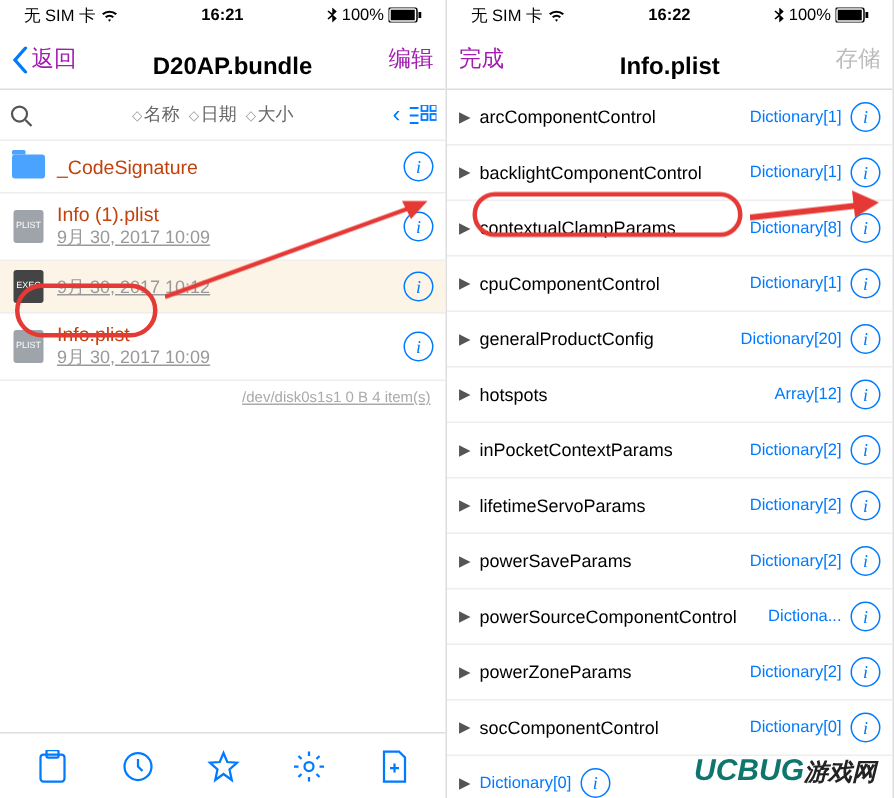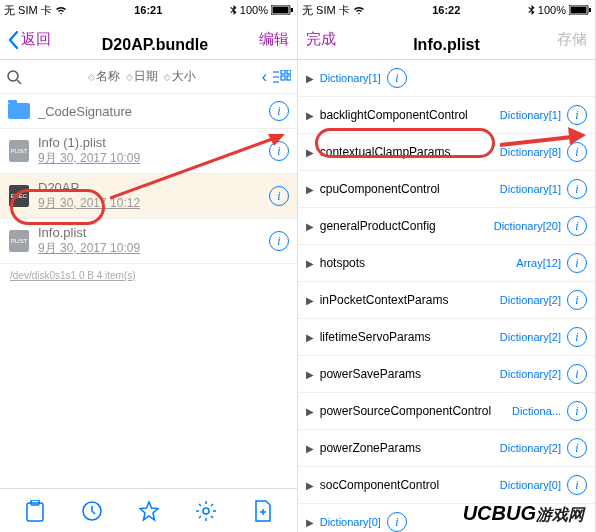--- a/index.html
+++ b/index.html
@@ -1,20 +1,20 @@
 <!DOCTYPE html>
 <html><head>
 <meta charset="utf-8">
 <style>
 * { margin: 0; padding: 0; box-sizing: border-box; font-family: -apple-system, "Helvetica Neue", Arial, sans-serif; }
 body { width: 596px; height: 532px; display: flex; background: #fff; overflow: hidden; position: relative; }
 .pane { width: 298px; height: 532px; display: flex; flex-direction: column; border-right: 1px solid #ddd; overflow: hidden; }
 .pane:last-child { border-right: none; }
 
-.status-bar { height: 20px; display: flex; align-items: center; justify-content: space-between; padding: 0 4px; font-size: 11px; color: #000; }
+.status-bar { height: 20px; display: flex; align-items: center; justify-content: space-between; padding: 0 16px; font-size: 11px; color: #000; }
 .status-left, .status-right { display: flex; align-items: center; gap: 3px; }
 .status-center { font-weight: 600; }
 
 .nav-bar { height: 40px; display: flex; align-items: center; justify-content: space-between; padding: 0 8px; border-bottom: 1px solid #ddd; }
 .nav-btn { color: #a21caf; font-size: 15px; display: flex; align-items: center; gap: 2px; }
 .nav-btn.disabled { color: #bbb; }
 .nav-title { font-weight: 600; font-size: 16px; color: #000; margin-top: 11px; }
 
 .toolbar { height: 34px; display: flex; align-items: center; padding: 0 6px; gap: 6px; border-bottom: 1px solid #eee; font-size: 12px; color: #666; }
 .sort-item { display: flex; align-items: center; gap: 1px; }
@@ -23,42 +23,42 @@
 
 .file-list { flex: 1; overflow-y: auto; }
 .file-row { display: flex; align-items: center; padding: 6px 8px; border-bottom: 1px solid #eee; gap: 8px; position: relative; }
 .file-row.hl { background: #fdf4e8; }
 .file-icon { width: 22px; height: 22px; display: flex; align-items: center; justify-content: center; font-size: 16px; }
 .folder-ic { width: 22px; height: 16px; background: #4aa3ff; border-radius: 2px; position: relative; }
 .folder-ic::before { content: ""; position: absolute; top: -3px; left: 0; width: 9px; height: 3px; background: #4aa3ff; border-radius: 1px 1px 0 0; }
 .plist-ic { width: 20px; height: 22px; background: #9ea4aa; border-radius: 2px; display: flex; align-items: center; justify-content: center; font-size: 6px; color: #fff; }
 .exec-ic { width: 20px; height: 22px; background: #444; border-radius: 2px; display: flex; align-items: center; justify-content: center; font-size: 6px; color: #fff; }
 .file-text { flex: 1; display: flex; flex-direction: column; }
-.file-name { font-size: 13px; color: #737373; }
+.file-name { font-size: 13px; color: #c2410c; }
 .file-sub { font-size: 12px; color: #999; text-decoration: underline; }
 .info-btn { width: 20px; height: 20px; border: 1.5px solid #007aff; border-radius: 50%; display: flex; align-items: center; justify-content: center; color: #007aff; font-size: 12px; font-family: Georgia, serif; font-style: italic; }
-.meta-row { font-size: 10px; color: #aaa; padding: 6px 10px; text-decoration: underline; }
+.meta-row { text-align: right; font-size: 10px; color: #aaa; padding: 6px 10px; text-decoration: underline; }
 
 .bottom-bar { height: 44px; border-top: 1px solid #ddd; display: flex; align-items: center; justify-content: space-around; padding: 0 6px; }
 .bb-icon { width: 24px; height: 24px; color: #007aff; display: flex; align-items: center; justify-content: center; }
 
 .plist-list { flex: 1; overflow-y: auto; }
 .plist-row { display: flex; align-items: center; height: 37px; padding: 0 8px; border-bottom: 1px solid #eee; gap: 6px; font-size: 12px; }
 .tri { color: #555; font-size: 10px; }
 .key { flex: 1; color: #000; white-space: nowrap; overflow: hidden; text-overflow: ellipsis; }
 .type { color: #007aff; font-size: 11px; white-space: nowrap; }
 
 .circle-red { position: absolute; border: 3px solid #e53935; border-radius: 50%; pointer-events: none; }
 .c1 { left: 10px; top: 189px; width: 95px; height: 36px; border-radius: 18px; }
 .c2 { left: 315px; top: 128px; width: 180px; height: 30px; border-radius: 15px; }
 .arrow1 { position: absolute; pointer-events: none; }
 .arrow1.a1 { left: 110px; top: 130px; }
 .arrow1.a2 { left: 500px; top: 115px; }
 .watermark { position: absolute; right: 12px; bottom: 6px; pointer-events: none; font-weight: 900; font-size: 20px; font-style: italic; }
-.wm1 { color: #000000; text-shadow: 1px 1px 0 #fff, -1px -1px 0 #fff; text-align: center; }
+.wm1 { color: #0f766e; text-shadow: 1px 1px 0 #fff, -1px -1px 0 #fff; text-align: center; }
 .wm2 { color: #222; font-size: 16px; }
 .wm3 { color: #666; font-size: 11px; display: block; text-align: right; }
 
 svg { display: block; }
 </style>
 </head>
 <body>
 
 <div class="pane">
   <div class="status-bar">
@@ -154,21 +154,20 @@
           <div class="file-name">Info (1).plist</div>
           <div class="file-sub">9月 30, 2017 10:09</div>
         </div>
       <div class="info-btn">i</div>
     </div>
     <div class="file-row hl">
       <div class="file-icon">
           <div class="exec-ic">EXEC</div>
         </div>
       <div class="file-text">
-          <div class="file-name">D20AP</div>
           <div class="file-sub">9月 30, 2017 10:12</div>
         </div>
       <div class="info-btn">i</div>
     </div>
     <div class="file-row">
       <div class="file-icon">
           <div class="plist-ic">PLIST</div>
         </div>
       <div class="file-text">
           <div class="file-name">Info.plist</div>
@@ -242,20 +241,21 @@
 
   <div class="nav-bar">
     <div class="nav-btn">完成</div>
     <div class="nav-title">Info.plist</div>
     <div class="nav-btn disabled">存储</div>
   </div>
 
   <div class="plist-list" id="plist-list">
       <div class="plist-row">
         <span class="tri">▶</span>
+        <span class="key">arcComponentControl</span>
         <span class="type">Dictionary[1]</span>
         <div class="info-btn">i</div>
       </div>
       <div class="plist-row">
         <span class="tri">▶</span>
         <span class="key">backlightComponentControl</span>
         <span class="type">Dictionary[1]</span>
         <div class="info-btn">i</div>
       </div>
       <div class="plist-row">

